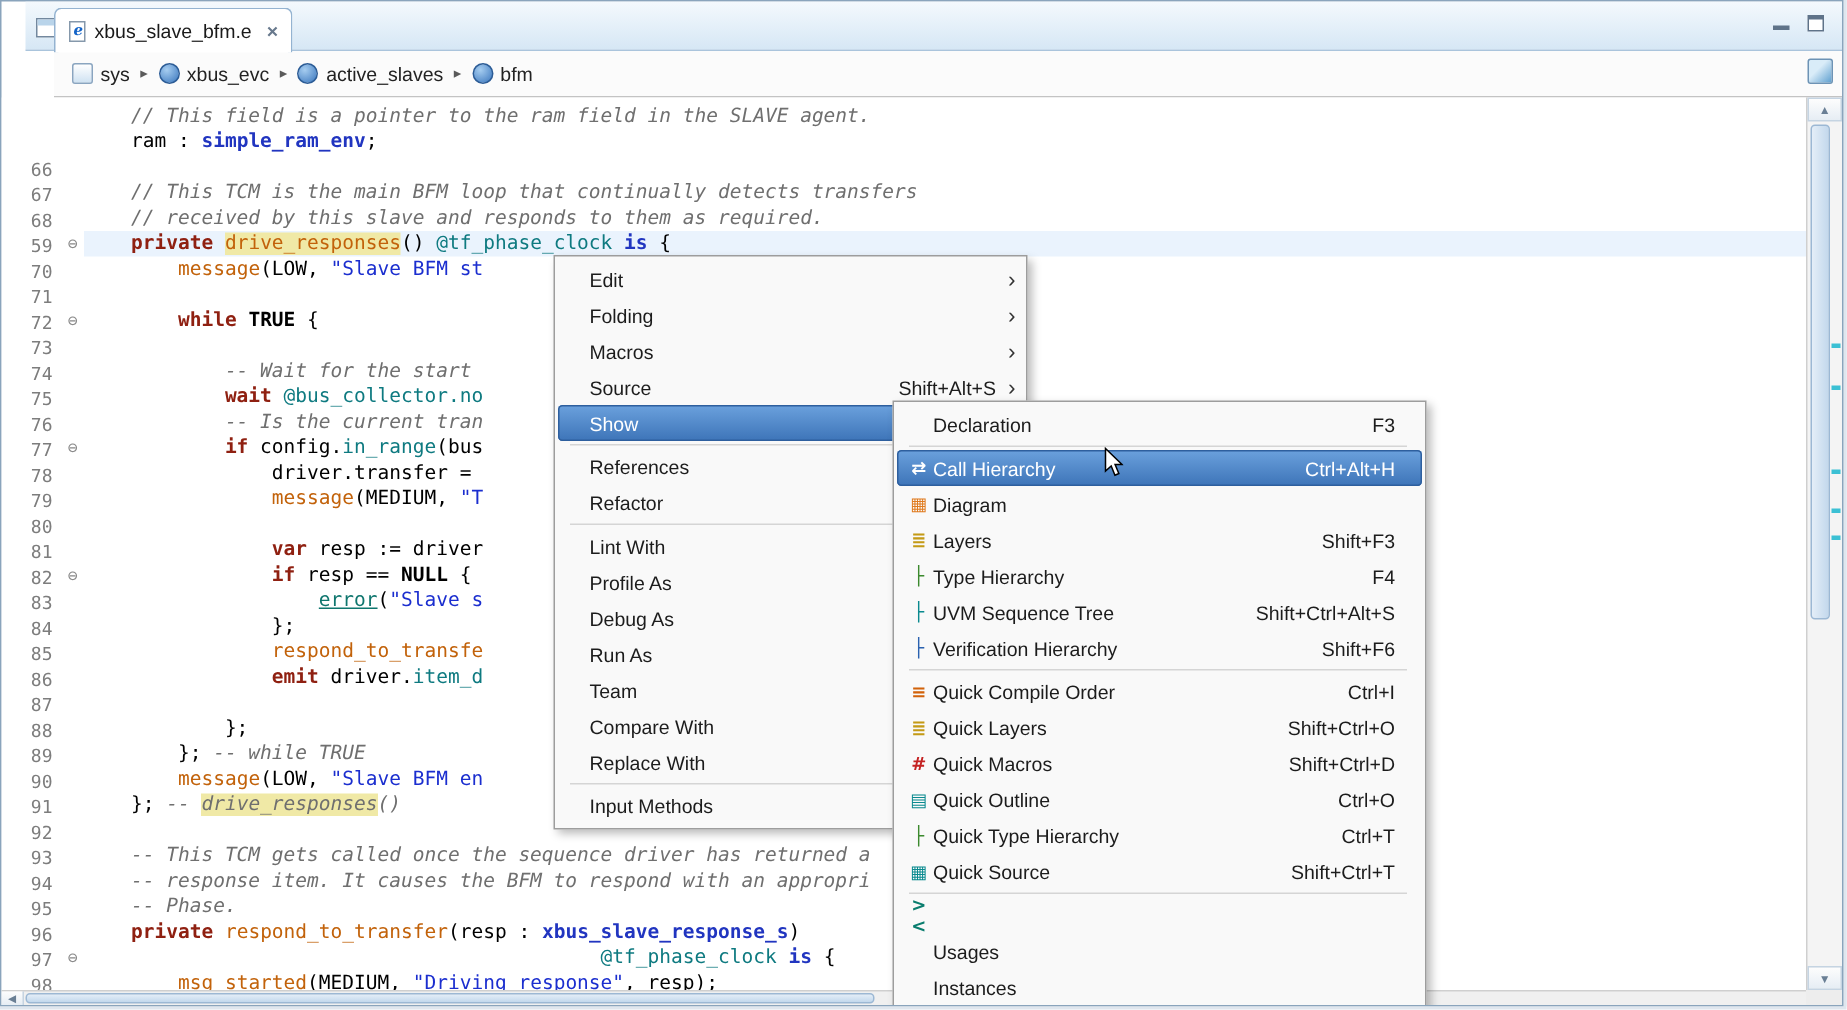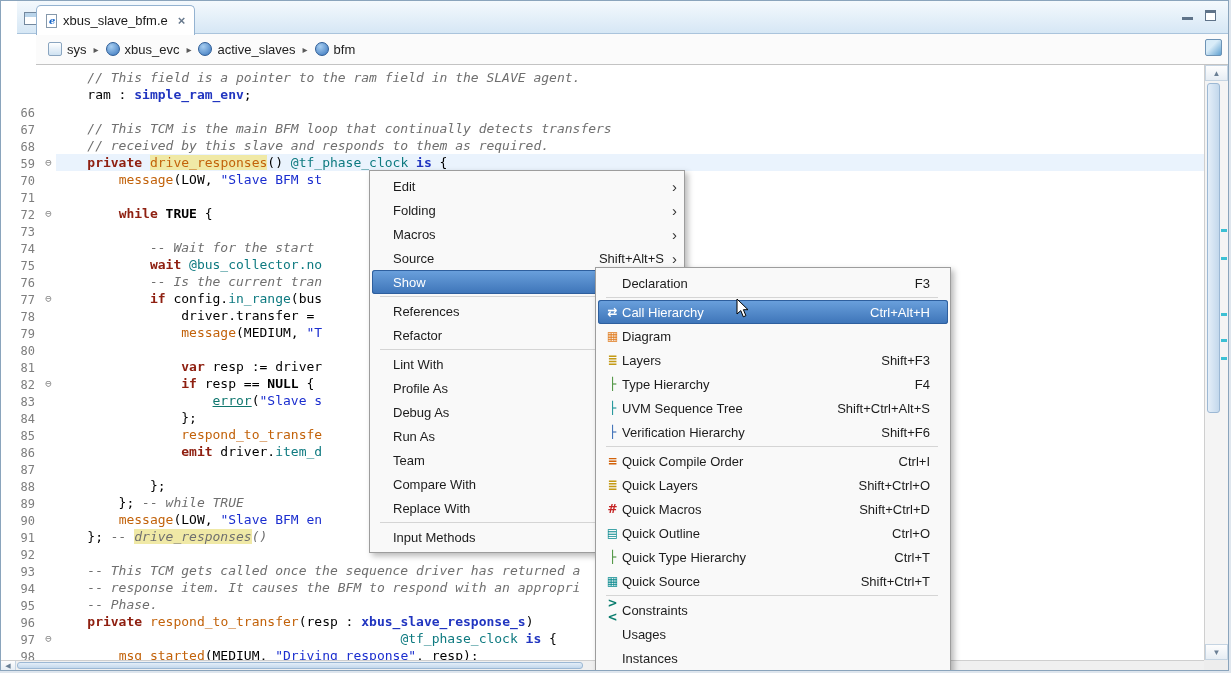--- a/index.html
+++ b/index.html
@@ -482,21 +482,20 @@
       </div>
       <div class="menu-item">
         <span class="micon" style="color: rgb(10, 138, 143);">▦</span>
         <span class="mlabel">Quick Source</span>
         <span class="maccel">Shift+Ctrl+T</span>
         <span class="marrow"></span>
       </div>
       <div class="menu-sep"></div>
       <div class="menu-item">
         <span class="micon" style="color: rgb(10, 125, 110);">&gt;&lt;</span>
-        <span class="mlabel">Constraints</span>
         <span class="maccel"></span>
         <span class="marrow"></span>
       </div>
       <div class="menu-item">
         <span class="micon"></span>
         <span class="mlabel">Usages</span>
         <span class="maccel"></span>
         <span class="marrow"></span>
       </div>
       <div class="menu-item">

